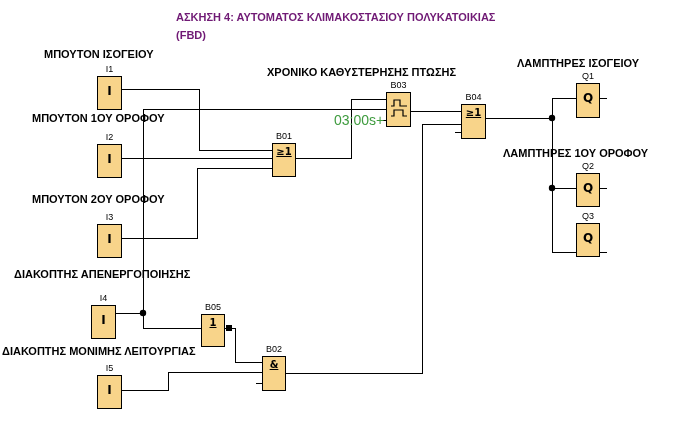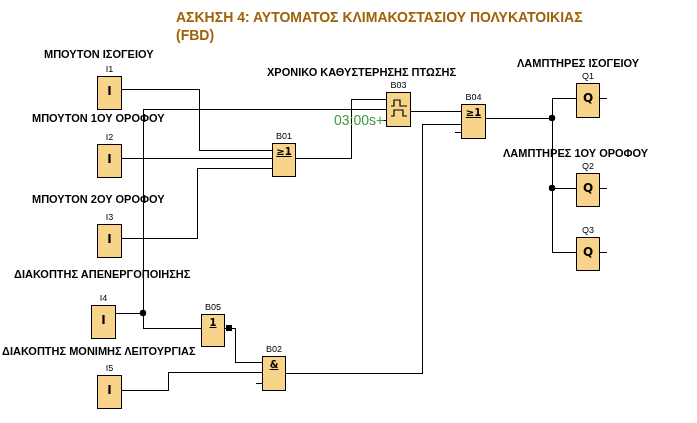--- a/index.html
+++ b/index.html
@@ -22,22 +22,22 @@
     font-family:"DejaVu Sans",sans-serif;font-weight:bold;color:#000;
     white-space:nowrap;
   }
   .sym-io{font-size:12px;margin-top:7px;}
   .sym-gate{font-size:10px;margin-top:2px;text-decoration:underline;}
   .caption{
     position:absolute;font-size:11px;font-weight:bold;white-space:nowrap;
     line-height:13px;color:#000;
   }
   .title{
-    position:absolute;left:176px;top:8px;font-size:14px;font-weight:bold;
-    line-height:18px;white-space:nowrap;color:#a16207;
+    position:absolute;left:176px;top:8px;font-size:11px;font-weight:bold;
+    line-height:18px;white-space:nowrap;color:#701a75;
   }
   .param{
     position:absolute;left:334px;top:115px;width:42px;text-align:right;
     font-size:14px;line-height:10px;color:#3E9B3E;white-space:nowrap;
   }
   .timer-icon{display:block;margin:4px auto 0 auto;}
   .timer-icon polyline{fill:none;stroke:#000;stroke-width:1.2;}
 </style>
 </head>
 <body>
@@ -133,18 +133,18 @@
   </div>
 
   <div class="block" style="left:576px;top:83px;width:24px;height:35px">
     <div class="blk-id">Q1</div>
     <div class="blk-sym sym-io">Q</div>
   </div>
   <div class="block" style="left:576px;top:173px;width:24px;height:34px">
     <div class="blk-id">Q2</div>
     <div class="blk-sym sym-io">Q</div>
   </div>
-  <div class="block" style="left:576px;top:237px;width:24px;height:34px">
+  <div class="block" style="left:576px;top:223px;width:24px;height:34px">
     <div class="blk-id">Q3</div>
     <div class="blk-sym sym-io">Q</div>
   </div>
 
 </div>
 
 </body></html>

